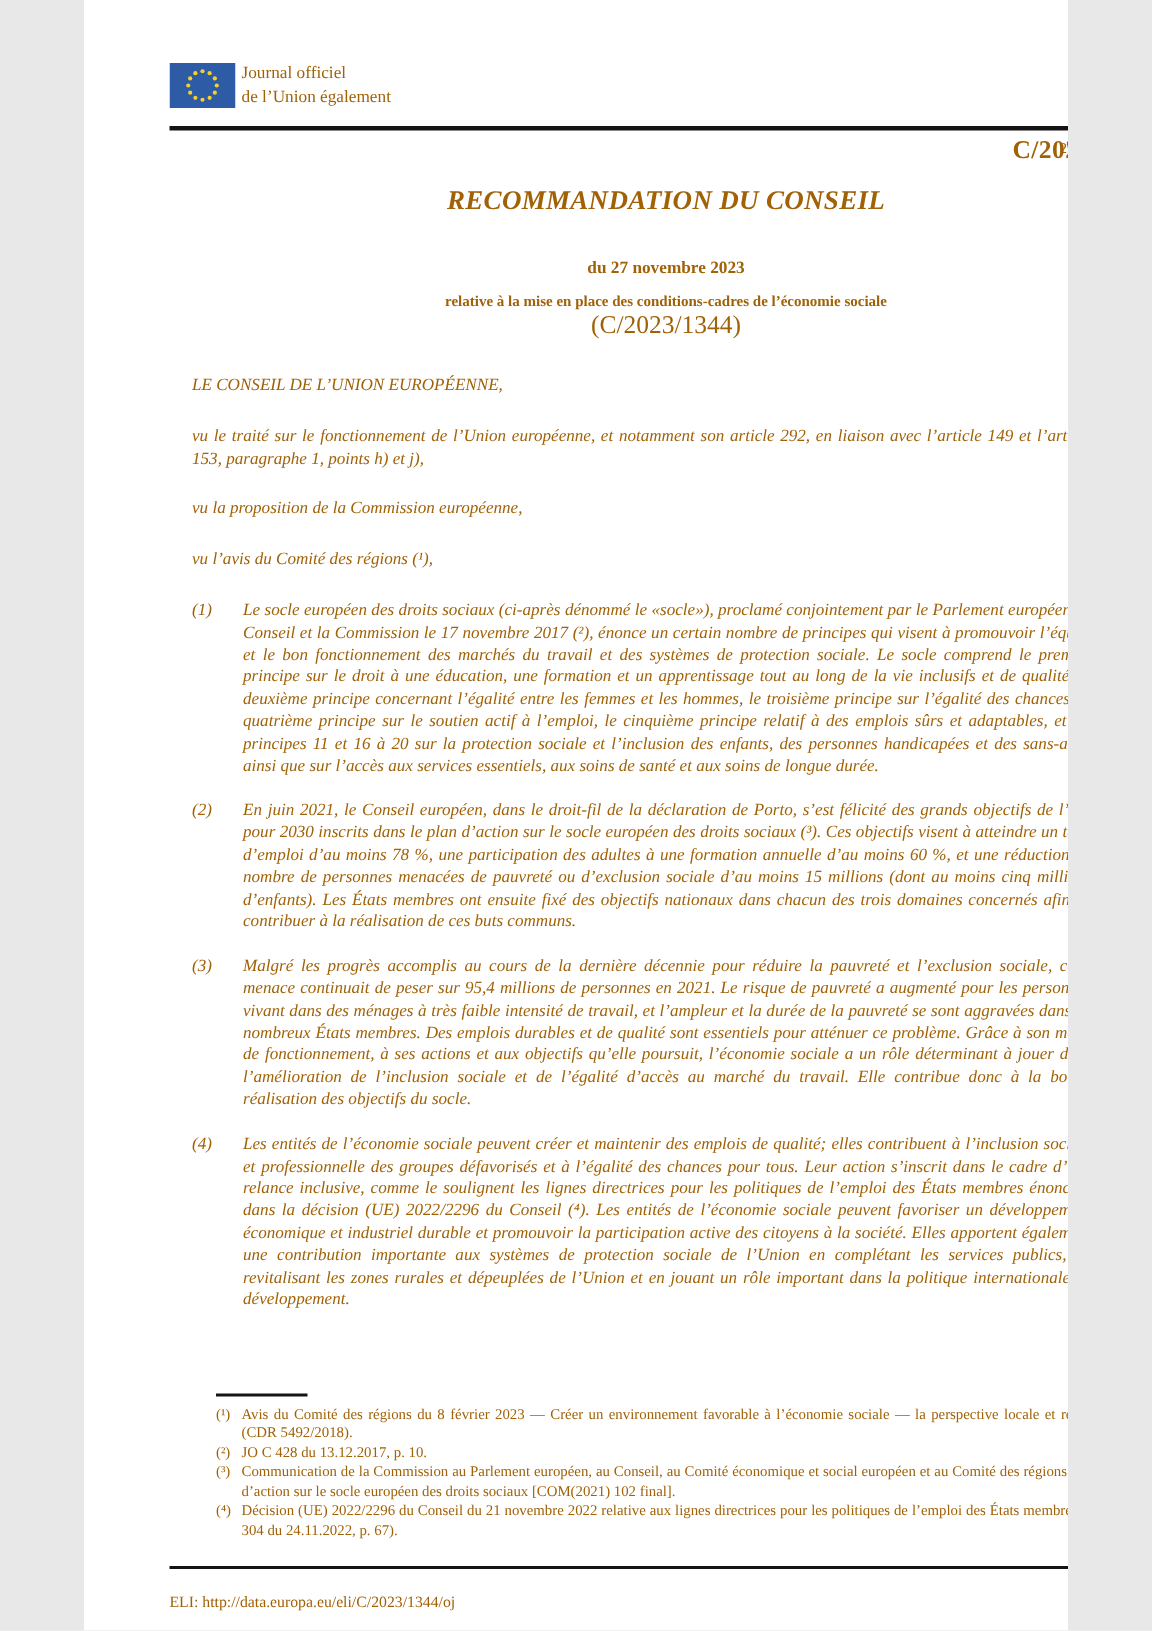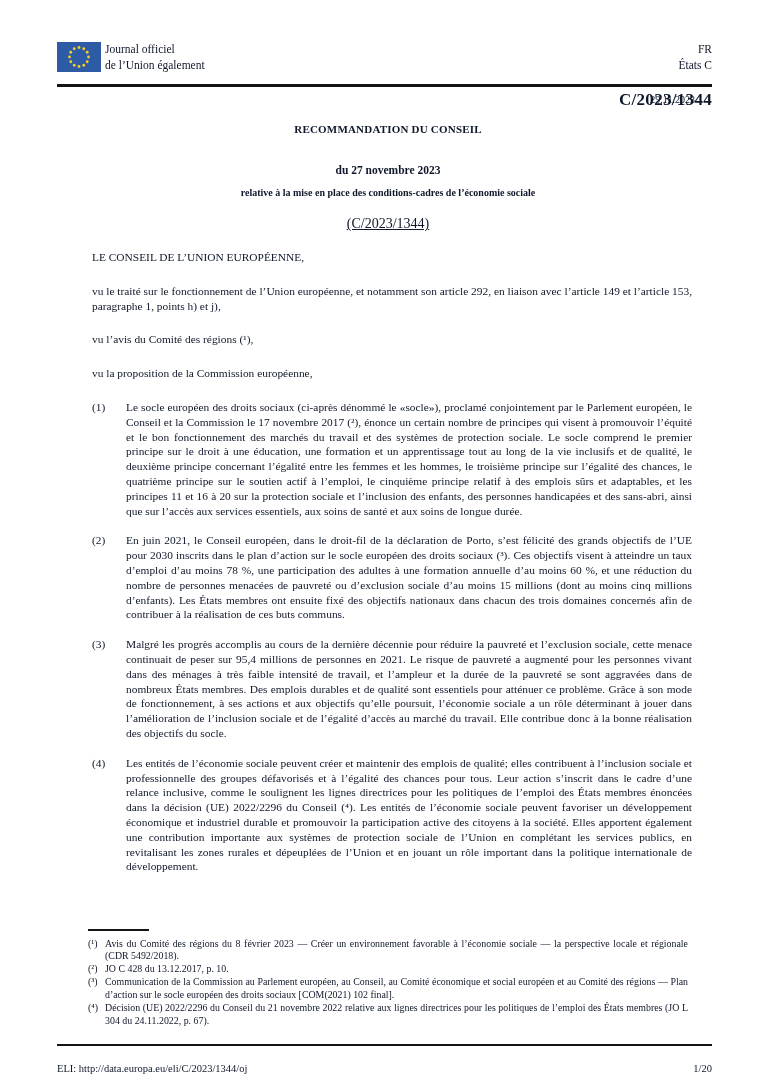--- a/index.html
+++ b/index.html
@@ -1,38 +1,38 @@
 <!DOCTYPE html>
 <html lang="fr"><head>
 <meta charset="utf-8">
 <style>
   html,body{margin:0;padding:0;background:#e8e8e8;}
   .page{
-    position:relative;width:768px;height:1087px;background:#ffffff;
-    font-family:"Liberation Serif","DejaVu Serif",serif;color:#0f172a;
+    position:relative;width:656px;height:1087px;background:#ffffff;
+    font-family:"Liberation Serif","DejaVu Serif",serif;color:#a16207;
     overflow:hidden;margin:0 auto;
   }
   .rule{position:absolute;left:57px;width:655px;height:2.5px;background:#141414;}
   
   .hdr{position:absolute;top:41px;left:57px;width:655px;height:34px;}
   .flag{position:absolute;left:0;top:1px;width:44px;height:30px;display:block;}
   .jtitle{position:absolute;left:48px;top:0;font-size:11.5px;line-height:16px;}
   .hdr-right{position:absolute;right:0;top:0;text-align:right;font-size:11.5px;line-height:16px;}
   .hdr-rule{top:84px;}
   .docnum-row{position:absolute;top:90px;left:57px;width:655px;height:24px;}
   .docnum{text-align:right;font-weight:bold;font-size:17px;letter-spacing:0.3px;}
   .docdate{position:absolute;right:17px;top:4px;font-size:10px;}
   
   .titleblock{position:absolute;top:123px;left:88px;width:600px;text-align:center;}
-  .t1{font-size:11px;font-weight:bold;letter-spacing:0.2px;}
+  .t1{font-size:18px;font-weight:bold;letter-spacing:0.2px;font-style:italic;}
   .t2{margin-top:29px;font-size:11.5px;font-weight:bold;}
   .t3{margin-top:11px;font-size:10px;font-weight:bold;}
-  .t4{margin-top:18px;font-size:14px;text-decoration:underline;}
+  .t4{font-size:17px;}
   
-  .content{position:absolute;top:250px;left:92px;width:600px;font-size:11.4px;line-height:14.8px;}
+  .content{position:absolute;top:250px;left:72px;width:600px;font-size:11.4px;line-height:14.8px;font-style:italic;}
   .pre-par{margin:0 0 19px;text-align:justify;}
   .recital{display:flex;margin:0 0 15px;}
   .rnum{width:34px;flex:none;}
   .rtxt{flex:1;text-align:justify;}
   
   .footnotes{position:absolute;top:929px;left:88px;width:600px;}
   .fnrule{width:61px;height:1.5px;background:#141414;margin:0 0 7px;}
   .fnrow{display:flex;font-size:9.9px;line-height:12.9px;}
   .fnmark{width:17px;flex:none;}
   .fntxt{flex:1;text-align:justify;}
@@ -88,23 +88,23 @@
     <div class="t4">(C/2023/1344)</div>
   </section>
 
   <main class="content">
     <div>
 
         <p class="pre-par">LE CONSEIL DE L’UNION EUROPÉENNE,</p>
 
         <p class="pre-par">vu le traité sur le fonctionnement de l’Union européenne, et notamment son article 292, en liaison avec l’article 149 et l’article 153, paragraphe 1, points h) et j),</p>
 
+        <p class="pre-par">vu la proposition de la Commission européenne,</p>
+
         <p class="pre-par">vu l’avis du Comité des régions (¹),</p>
-
-        <p class="pre-par">vu la proposition de la Commission européenne,</p>
 
       </div>
     <div>
 
         <div class="recital">
           <div class="rnum">(1)</div>
           <div class="rtxt">Le socle européen des droits sociaux (ci-après dénommé le «socle»), proclamé conjointement par le Parlement européen, le Conseil et la Commission le 17 novembre 2017 (²), énonce un certain nombre de principes qui visent à promouvoir l’équité et le bon fonctionnement des marchés du travail et des systèmes de protection sociale. Le socle comprend le premier principe sur le droit à une éducation, une formation et un apprentissage tout au long de la vie inclusifs et de qualité, le deuxième principe concernant l’égalité entre les femmes et les hommes, le troisième principe sur l’égalité des chances, le quatrième principe sur le soutien actif à l’emploi, le cinquième principe relatif à des emplois sûrs et adaptables, et les principes 11 et 16 à 20 sur la protection sociale et l’inclusion des enfants, des personnes handicapées et des sans-abri, ainsi que sur l’accès aux services essentiels, aux soins de santé et aux soins de longue durée.</div>
         </div>
 
         <div class="recital">

